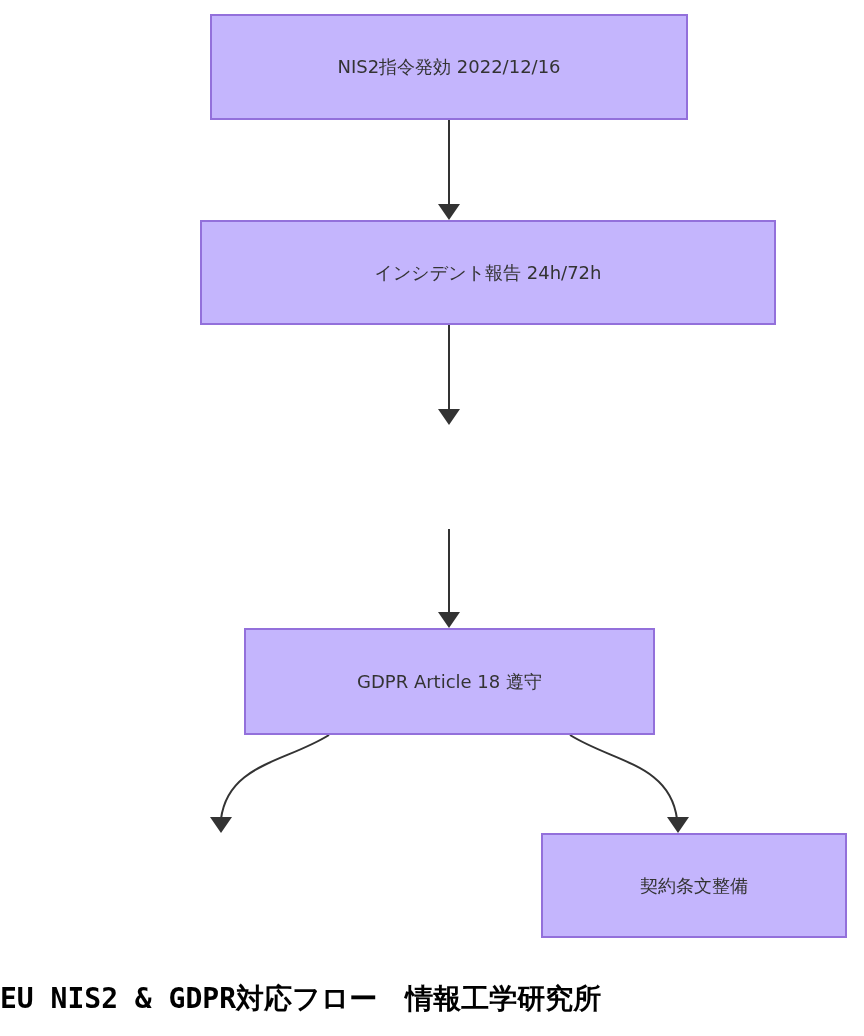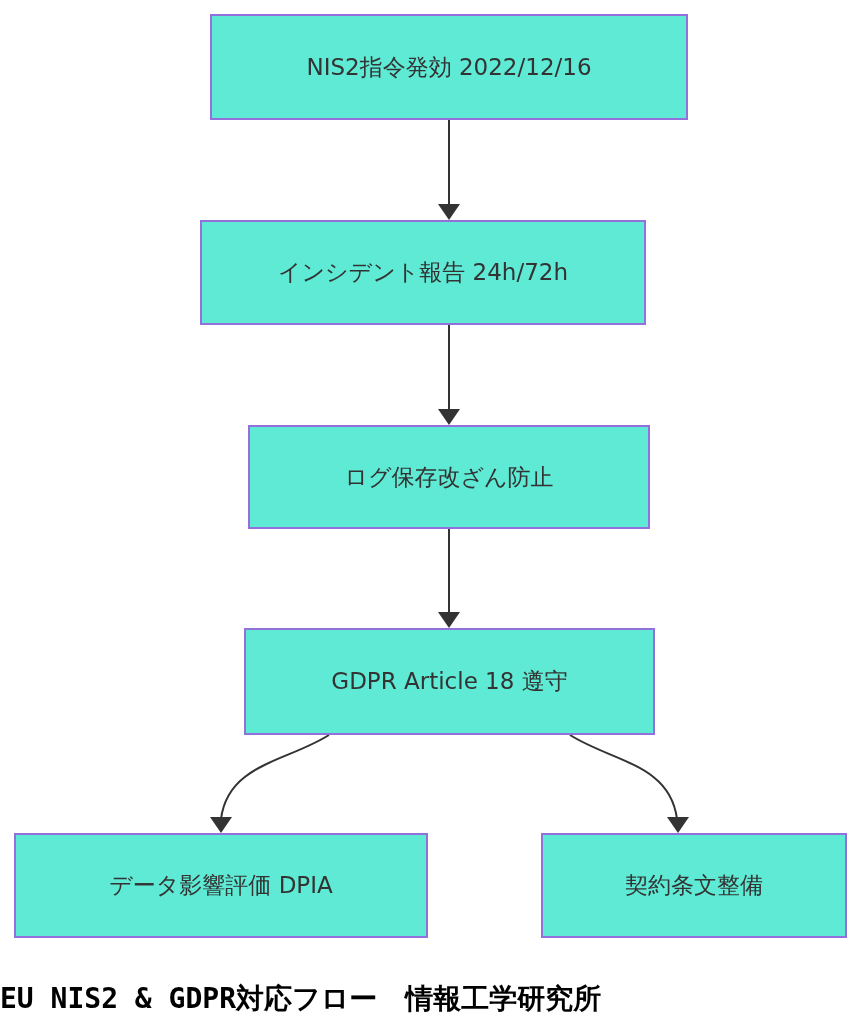--- a/index.html
+++ b/index.html
@@ -20,30 +20,30 @@
       left: 0;
       top: 0;
       width: 864px;
       height: 1036px;
     }
     .node {
       position: absolute;
       display: flex;
       align-items: center;
       justify-content: center;
-      background: #5eead4;
+      background: #c4b5fd;
       border: 2px solid #9370DB;
       box-sizing: border-box;
       color: #333333;
-      font-size: 23px;
+      font-size: 18px;
       text-align: center;
       white-space: nowrap;
     }
     .node-a { left: 210px; top: 14px;  width: 478px; height: 106px; }
-    .node-b { left: 200px; top: 220px; width: 446px; height: 105px; }
+    .node-b { left: 200px; top: 220px; width: 576px; height: 105px; }
     .node-c { left: 248px; top: 425px; width: 402px; height: 104px; }
     .node-d { left: 244px; top: 628px; width: 411px; height: 107px; }
     .node-e { left: 14px;  top: 833px; width: 414px; height: 105px; }
     .node-f { left: 527px; top: 833px; width: 306px; height: 105px; margin-left: 14px; }
     .caption {
       position: absolute;
       left: 0;
       top: 980px;
       font-family: "DejaVu Sans Mono", "Liberation Mono", monospace;
       font-weight: bold;
@@ -92,31 +92,25 @@
   </svg>
 
   <div class="node node-a">
     <span>NIS2指令発効 2022/12/16</span>
   </div>
 
   <div class="node node-b">
     <span>インシデント報告 24h/72h</span>
   </div>
 
-  <div class="node node-c">
-    <span>ログ保存改ざん防止</span>
-  </div>
 
   <div class="node node-d">
     <span>GDPR Article 18 遵守</span>
   </div>
 
-  <div class="node node-e">
-    <span>データ影響評価 DPIA</span>
-  </div>
 
   <div class="node node-f">
     <span>契約条文整備</span>
   </div>
 
   <div class="caption">
     <span class="caption-inner">EU NIS2 &amp; GDPR対応フロー　情報工学研究所</span>
   </div>
 
 </div>

